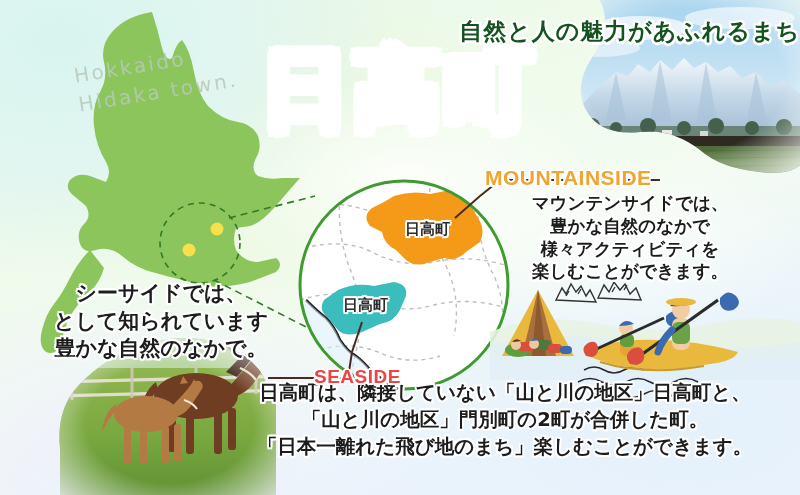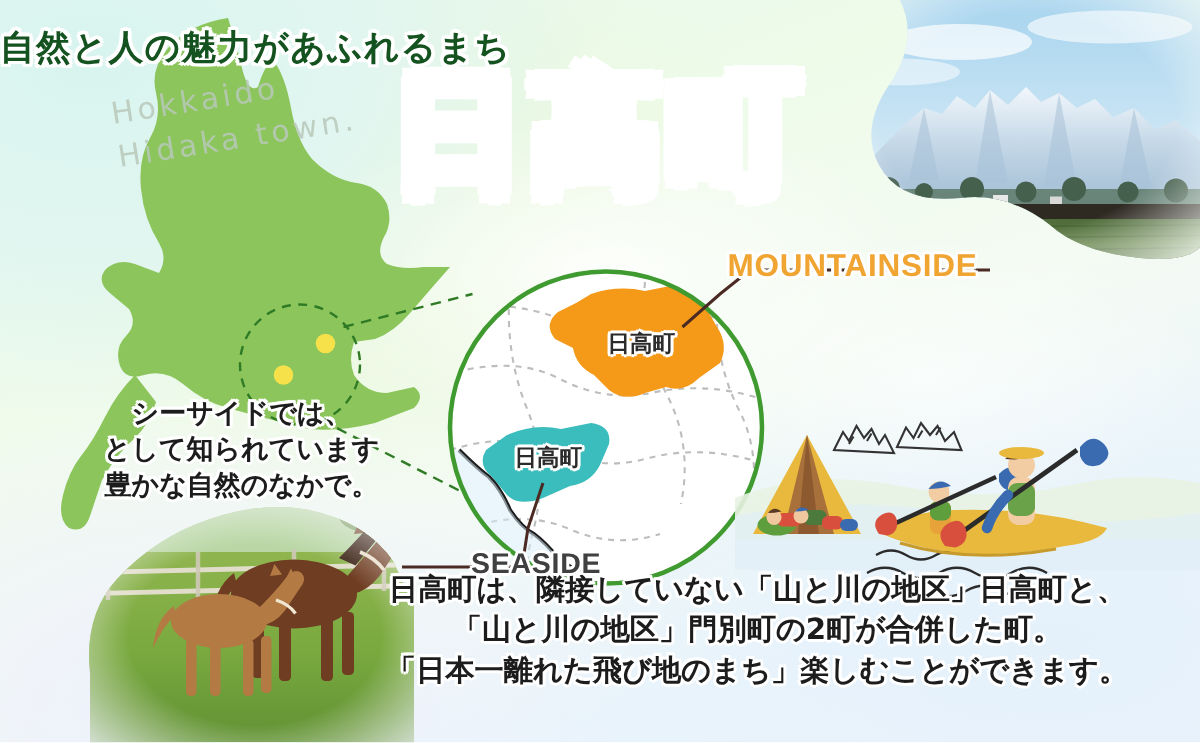--- a/index.html
+++ b/index.html
@@ -29,21 +29,21 @@
     background:
       radial-gradient(ellipse 300px 150px at 400px 180px, rgba(255,255,255,0.85) 0%, rgba(255,255,255,0) 70%),
       radial-gradient(ellipse 260px 130px at 620px 250px, rgba(255,255,255,0.6) 0%, rgba(255,255,255,0) 72%);
   }
 
   
   .jp { font-family: "DejaVu Sans", "Liberation Sans", sans-serif; }
 
   #subtitle {
     position: absolute; left: 0; top: 16px; width: 800px;
-    text-align: left;
+    text-align: right;
     font-size: 23px; font-weight: bold; letter-spacing: 1px;
     color: #14521f;
     text-shadow:
       -2px -2px 0 #fff, 2px -2px 0 #fff, -2px 2px 0 #fff, 2px 2px 0 #fff,
       0 -2.5px 0 #fff, 0 2.5px 0 #fff, -2.5px 0 0 #fff, 2.5px 0 0 #fff;
     z-index: 40;
   }
   #maintitle {
     position: absolute; left: 0; top: 44px; width: 800px;
     text-align: center;
@@ -68,33 +68,33 @@
   }
 
   .body-text {
     position: absolute; text-align: center; font-weight: bold;
     color: #1c1c1c; line-height: 1.32;
     text-shadow:
       -1.6px -1.6px 0 #fff, 1.6px -1.6px 0 #fff, -1.6px 1.6px 0 #fff, 1.6px 1.6px 0 #fff,
       0 -2px 0 #fff, 0 2px 0 #fff, -2px 0 0 #fff, 2px 0 0 #fff;
     z-index: 42;
   }
-  #seaside-body { left: 30px; top: 264px; width: 262px; font-size: 18px; }
+  #seaside-body { left: 30px; top: 280px; width: 262px; font-size: 21px; }
   #mountain-body { left: 500px; top: 192px; width: 260px; font-size: 17.5px; line-height: 1.30; }
   #bottom-body { left: 215px; top: 380px; width: 580px; font-size: 19.5px; line-height: 1.38; }
 
   .side-label {
     position: absolute; font-weight: bold; letter-spacing: .5px;
     z-index: 45;
     text-shadow:
       -1.5px -1.5px 0 #fff, 1.5px -1.5px 0 #fff, -1.5px 1.5px 0 #fff, 1.5px 1.5px 0 #fff,
       0 -2px 0 #fff, 0 2px 0 #fff, -2px 0 0 #fff, 2px 0 0 #fff;
   }
   #mountainside-label { left: 485px; top: 166px; font-size: 21px; color: #f0a431; }
-  #seaside-label { left: 278px; top: 366px; font-size: 19px; color: #404040; padding-left: 36px; }
+  #seaside-label { left: 278px; top: 366px; font-size: 19px; color: #ef4444; padding-left: 36px; }
 
   
   .region-label {
     position: absolute; font-weight: bold; font-size: 15px; color: #2b2b2b;
     z-index: 46;
     text-shadow:
       -1.6px -1.6px 0 #fff, 1.6px -1.6px 0 #fff, -1.6px 1.6px 0 #fff, 1.6px 1.6px 0 #fff,
       0 -2px 0 #fff, 0 2px 0 #fff, -2px 0 0 #fff, 2px 0 0 #fff;
   }
   #label-mountain-region { left: 405px; top: 220px; }
@@ -382,20 +382,26 @@
     <div>Hokkaido</div>
     <div>Hidaka town.</div>
   </div>
 
   <div id="subtitle" class="jp">自然と人の魅力があふれるまち</div>
   <div id="maintitle" class="jp">日高町</div>
 
   <div id="mountainside-label" class="side-label">MOUNTAINSIDE</div>
   <div id="seaside-label" class="side-label">SEASIDE</div>
 
+  <div id="mountain-body" class="body-text jp">
+      <div>マウンテンサイドでは、</div>
+      <div>豊かな自然のなかで</div>
+      <div>様々アクティビティを</div>
+      <div>楽しむことができます。</div>
+    </div>
   <div id="seaside-body" class="body-text jp">
       <div>シーサイドでは、</div>
       <div>として知られています</div>
       <div>豊かな自然のなかで。</div>
     </div>
   <div id="bottom-body" class="body-text jp">
       <div>日高町は、隣接していない「山と川の地区」日高町と、</div>
       <div>「山と川の地区」門別町の2町が合併した町。</div>
       <div>「日本一離れた飛び地のまち」楽しむことができます。</div>
     </div>

